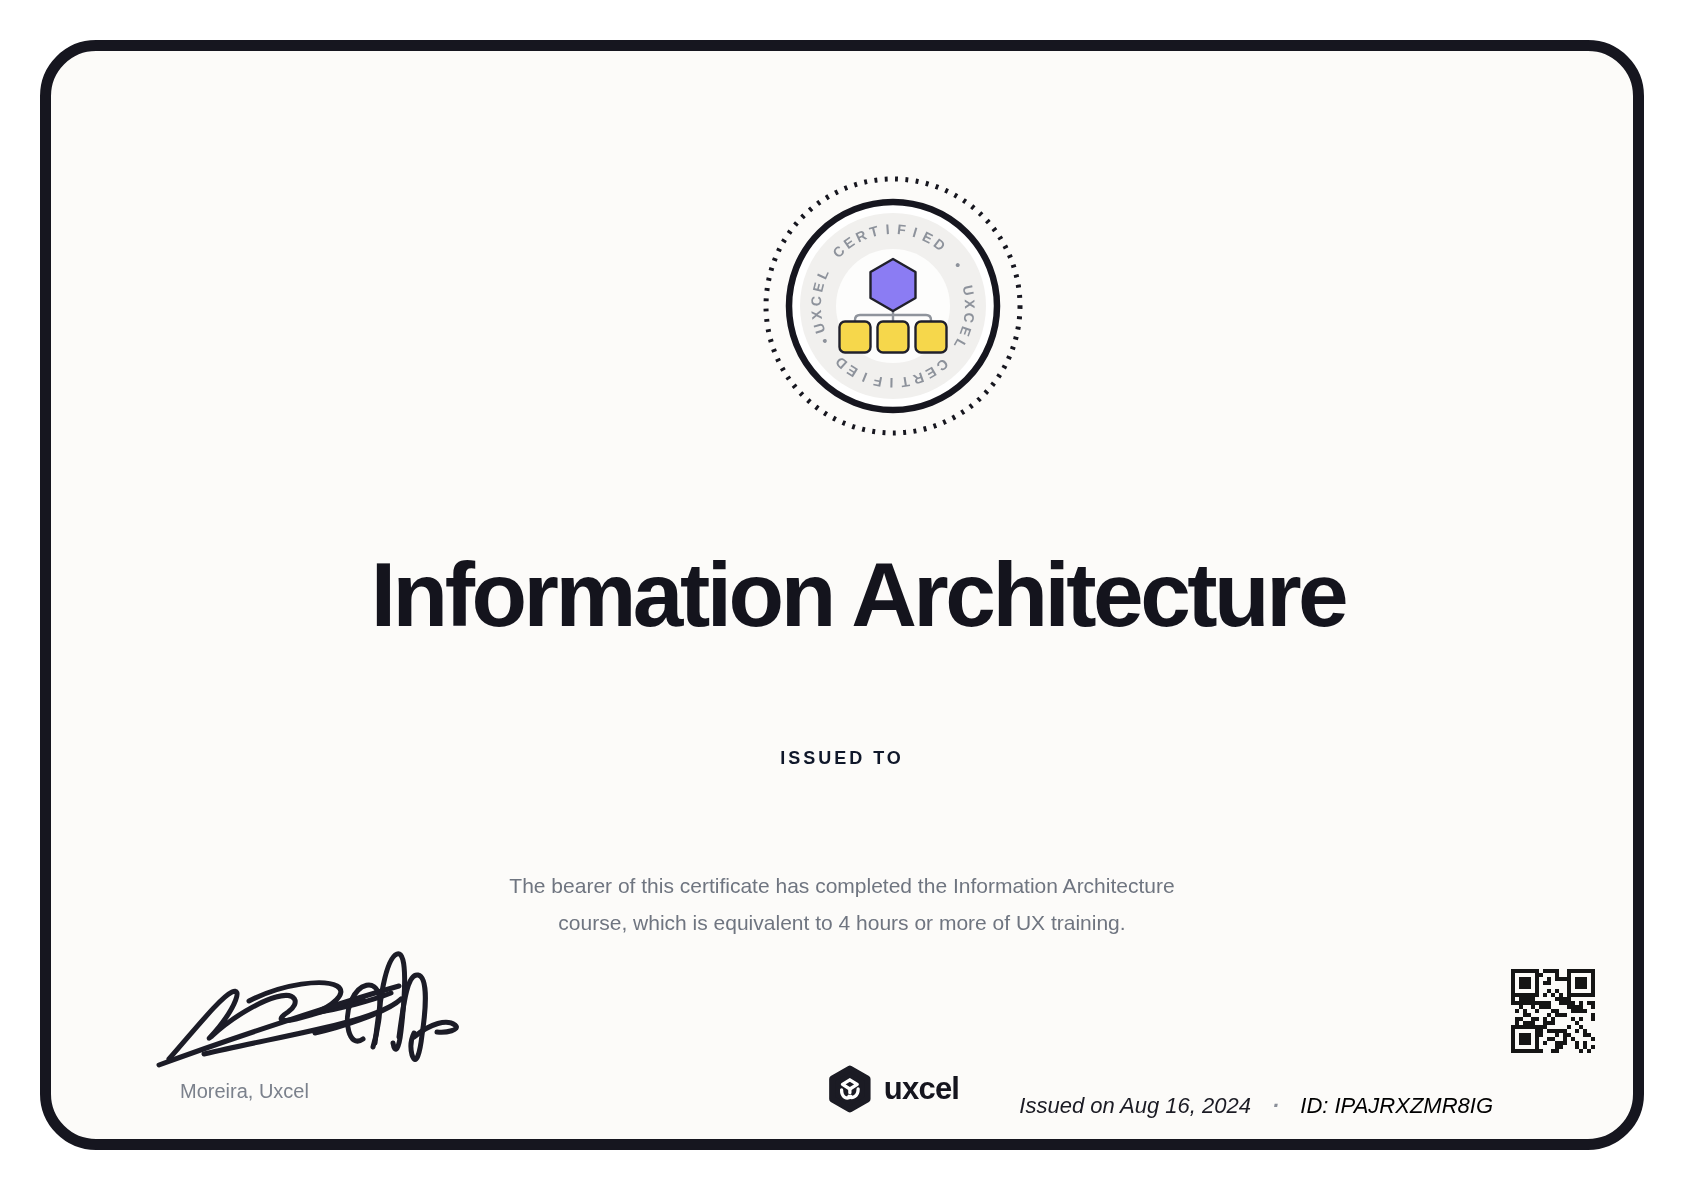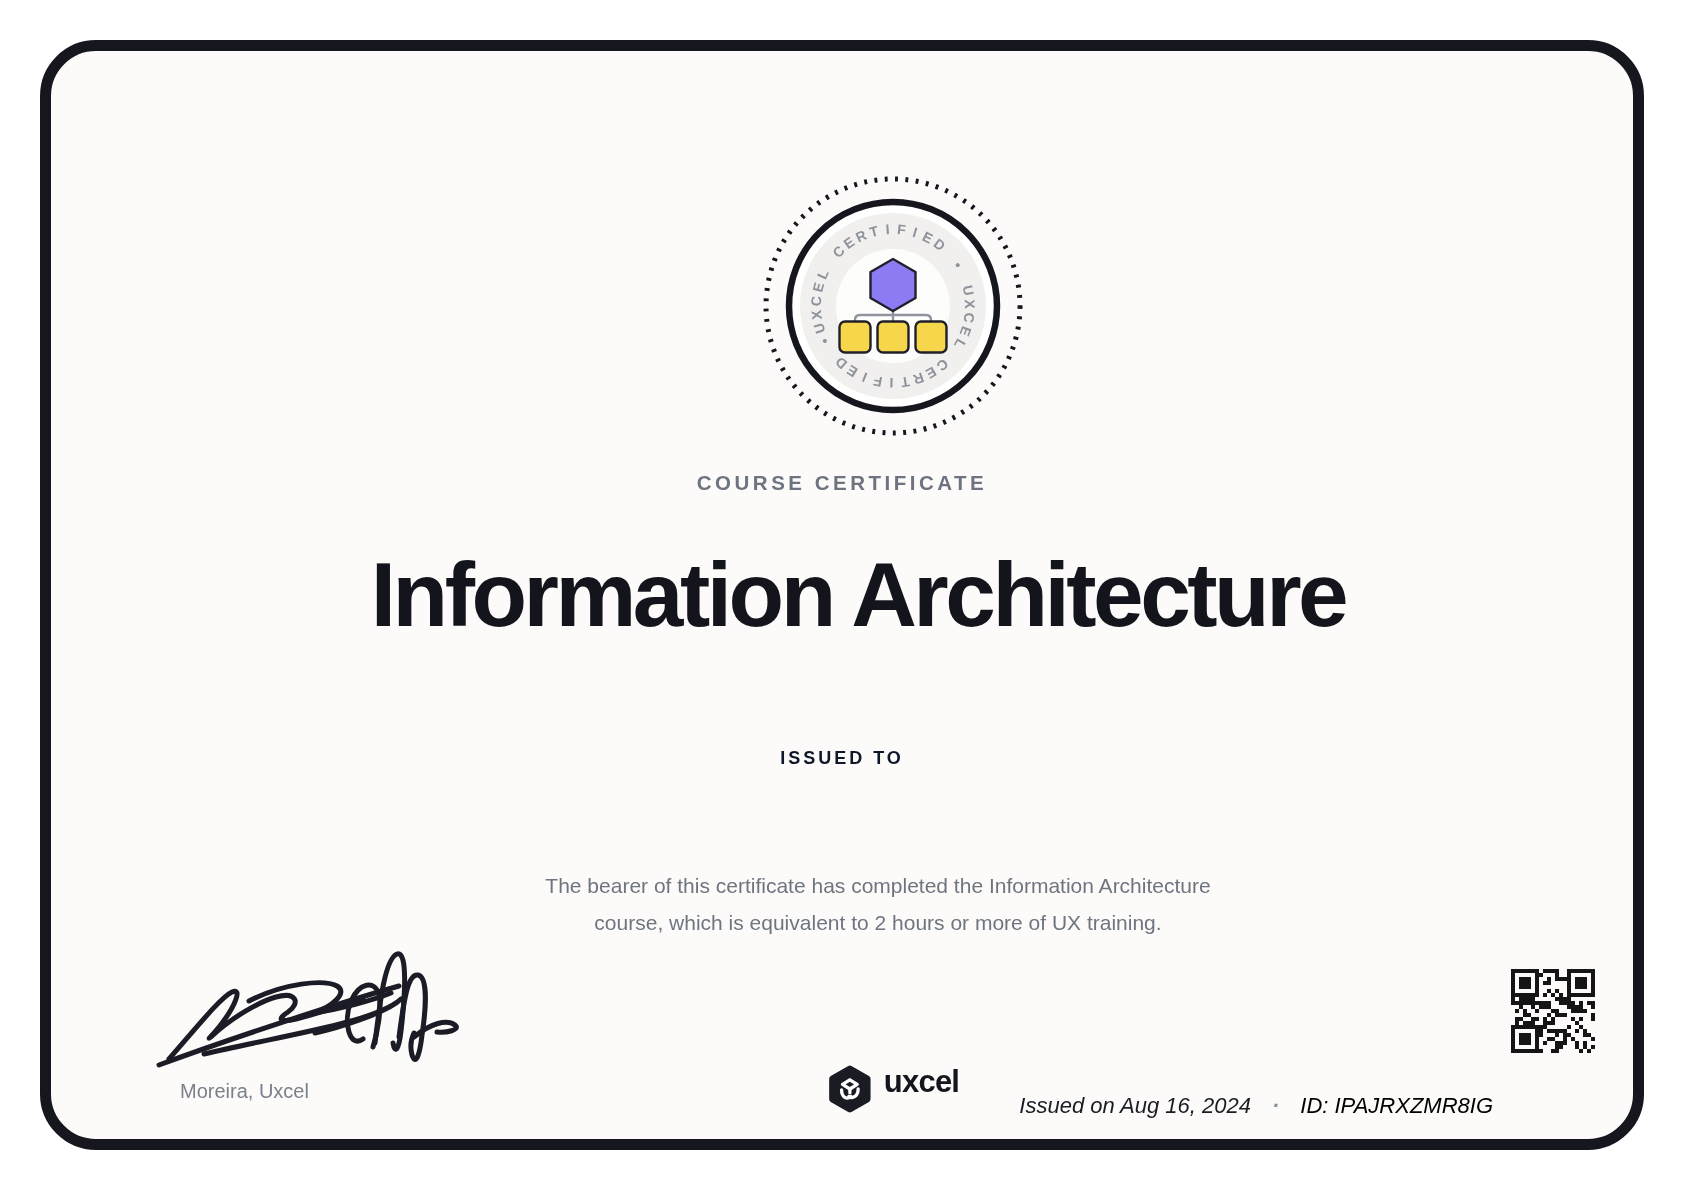--- a/index.html
+++ b/index.html
@@ -21,29 +21,29 @@
   .title{
     top:498px;font-size:91px;font-weight:800;letter-spacing:-3.5px;color:#14141d;line-height:1;padding-left:16px;
   }
   .issued-to{
     top:697px;font-size:18px;font-weight:700;letter-spacing:3px;color:#0f172a;
   }
   .recipient{
     top:726px;font-size:42px;font-weight:800;letter-spacing:-0.5px;color:#12121b;line-height:1;
   }
   .desc{
-    top:816px;font-size:21px;line-height:37px;color:#6f7580;padding-left:36px;
+    top:816px;font-size:21px;line-height:37px;color:#6f7580;
   }
   .sig-svg{position:absolute;left:98px;top:888px;}
   .founders{
     position:absolute;left:129px;top:1029px;font-size:20px;color:#7b818c;
   }
   .brand{
     position:absolute;left:842px;top:1013px;transform:translateX(-50%);
-    display:flex;gap:11px;
+    display:flex;align-items:center;gap:11px;
   }
   .wordmark{font-size:31px;font-weight:800;letter-spacing:-0.8px;color:#15151e;}
   .issued-line{
     position:absolute;right:140px;top:1029px;font-size:22px;display:flex;align-items:baseline;gap:21px;
     white-space:nowrap;
     font-style:italic;
   }
   .issued-on{color:#1b1b24;font-weight:500;}
   .dot-sep{color:#8a8f99;font-weight:700;}
   .cert-id{color:#000000;margin-top:13px;}
@@ -104,30 +104,29 @@
       <g>
         <path d="M131 134 L131 140 M93 147 L93 145 Q93 140 98 140 L164 140 Q169 140 169 145 L169 147 M131 140 L131 147" fill="none" stroke="#8f949c" stroke-width="2.4" stroke-linecap="round"></path>
         <path d="M131 84 L153.5 97 L153.5 123 L131 136 L108.5 123 L108.5 97 Z" fill="#8b7cf3" stroke="#20202b" stroke-width="2.4" stroke-linejoin="round"></path>
         <rect x="77.5" y="146.5" width="31" height="31" rx="5.5" fill="#f6d74b" stroke="#20202b" stroke-width="2.4"></rect>
         <rect x="115.5" y="146.5" width="31" height="31" rx="5.5" fill="#f6d74b" stroke="#20202b" stroke-width="2.4"></rect>
         <rect x="153.5" y="146.5" width="31" height="31" rx="5.5" fill="#f6d74b" stroke="#20202b" stroke-width="2.4"></rect>
       </g>
     </svg>
   </div>
 
-  <div class="center-x eyebrow">COURSE CERTIFICATE</div>
 
   <div class="center-x title">Information Architecture</div>
 
   <div class="center-x issued-to">ISSUED TO</div>
 
 
   <div class="center-x desc">
     <div>The bearer of this certificate has completed the Information Architecture</div>
-    <div>course, which is equivalent to 2 hours or more of UX training.</div>
+    <div>course, which is equivalent to 4 hours or more of UX training.</div>
   </div>
 
   <svg class="sig-svg" width="330" height="135" viewBox="0 0 330 135">
     <g fill="none" stroke="#1c1c27" stroke-width="5" stroke-linecap="round" stroke-linejoin="round">
       <path d="M20 120 C48 88 72 58 83 53 C94 48 86 68 70 88 C61 99 57 102 63 97 C83 78 112 62 127 58 C147 52 152 64 139 73 C128 80 130 84 147 80 C170 74 196 66 214 60"></path>
       <path d="M100 62 C135 44 175 40 188 47 C200 54 182 68 165 74 C190 70 222 62 242 54"></path>
       <path d="M10 126 C80 100 190 64 250 47"></path>
       <path d="M55 115 C130 97 225 84 252 60 C238 74 186 90 166 94"></path>
       <path d="M214 100 C200 110 194 82 202 62 C210 44 226 40 230 56 C233 70 228 95 224 108"></path>
       <path d="M226 104 C231 62 236 20 248 15 C259 11 256 58 252 92 C250 110 246 116 244 104"></path>

